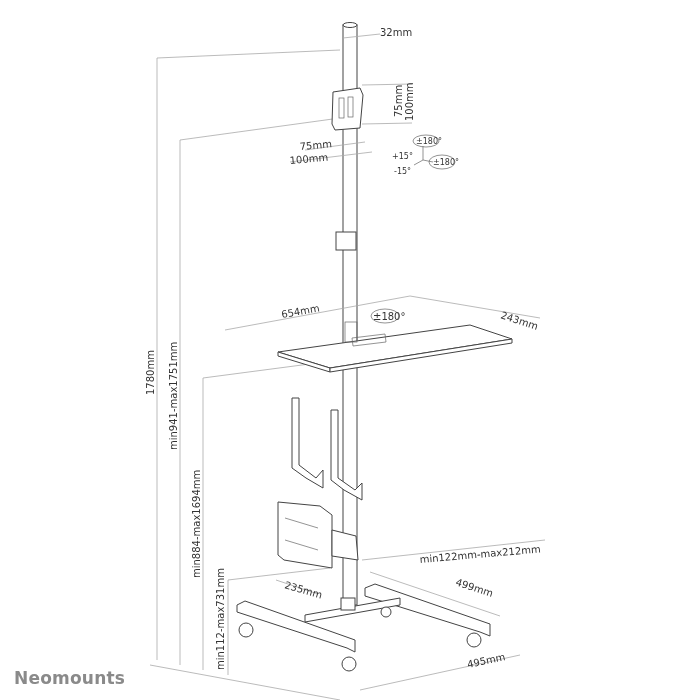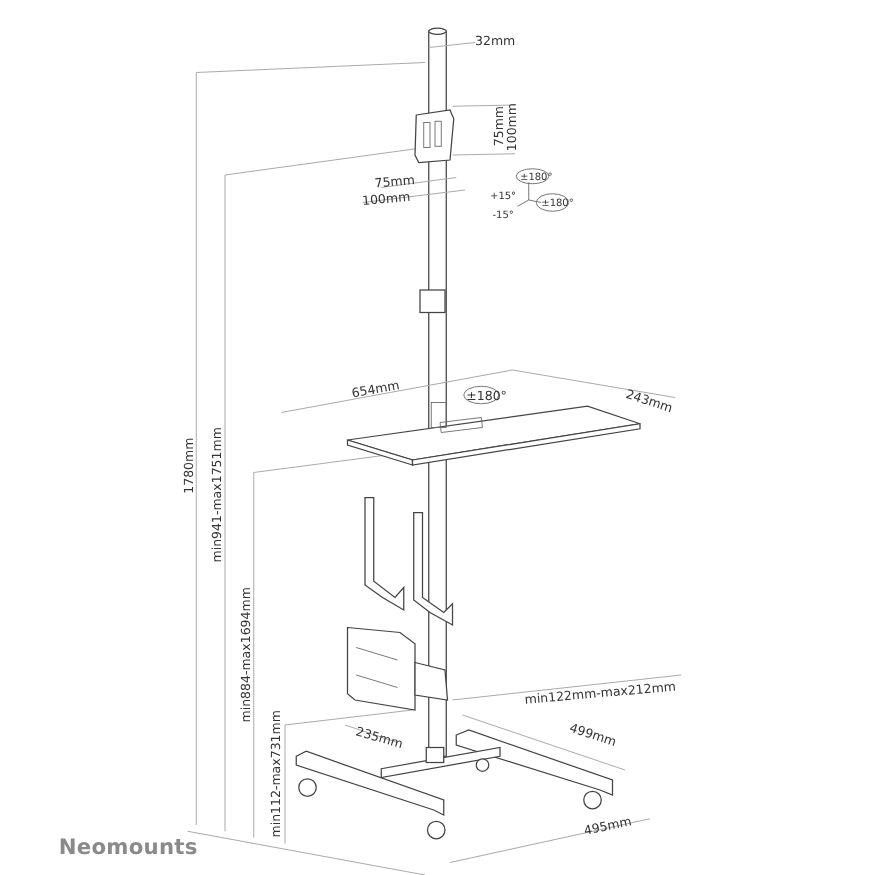--- a/index.html
+++ b/index.html
@@ -2,21 +2,21 @@
 <html><head>
 <meta charset="utf-8">
 <style>
   html, body { margin: 0; padding: 0; background: #ffffff; }
   body { width: 700px; height: 700px; position: relative; overflow: hidden; font-family: "DejaVu Sans", sans-serif; }
   #drawing { position: absolute; left: 0; top: 0; width: 700px; height: 700px; }
   .lbl { font-family: "DejaVu Sans", sans-serif; font-size: 10px; fill: #333; }
   .dim { stroke: #aaa; stroke-width: 0.8; fill: none; }
   .part { stroke: #444; stroke-width: 1; fill: #fff; }
   .thin { stroke: #666; stroke-width: 0.7; fill: none; }
-  .brand { position: absolute; left: 14px; top: 668px; font-family: "DejaVu Sans", sans-serif; font-weight: bold; font-size: 17px; color: #8a8a8a; letter-spacing: 0.2px; margin-left: 33px; }
+  .brand { position: absolute; left: 14px; top: 668px; font-family: "DejaVu Sans", sans-serif; font-weight: bold; font-size: 17px; color: #8a8a8a; letter-spacing: 0.2px; }
 </style>
 </head>
 <body>
 
 <svg id="drawing" viewBox="0 0 700 700" xmlns="http://www.w3.org/2000/svg">
 
   <g>
     <polyline class="dim" points="157,660 157,58 340,50"></polyline>
     <polyline class="dim" points="180,665 180,140 340,118"></polyline>
     <polyline class="dim" points="203,670 203,378 340,360"></polyline>

